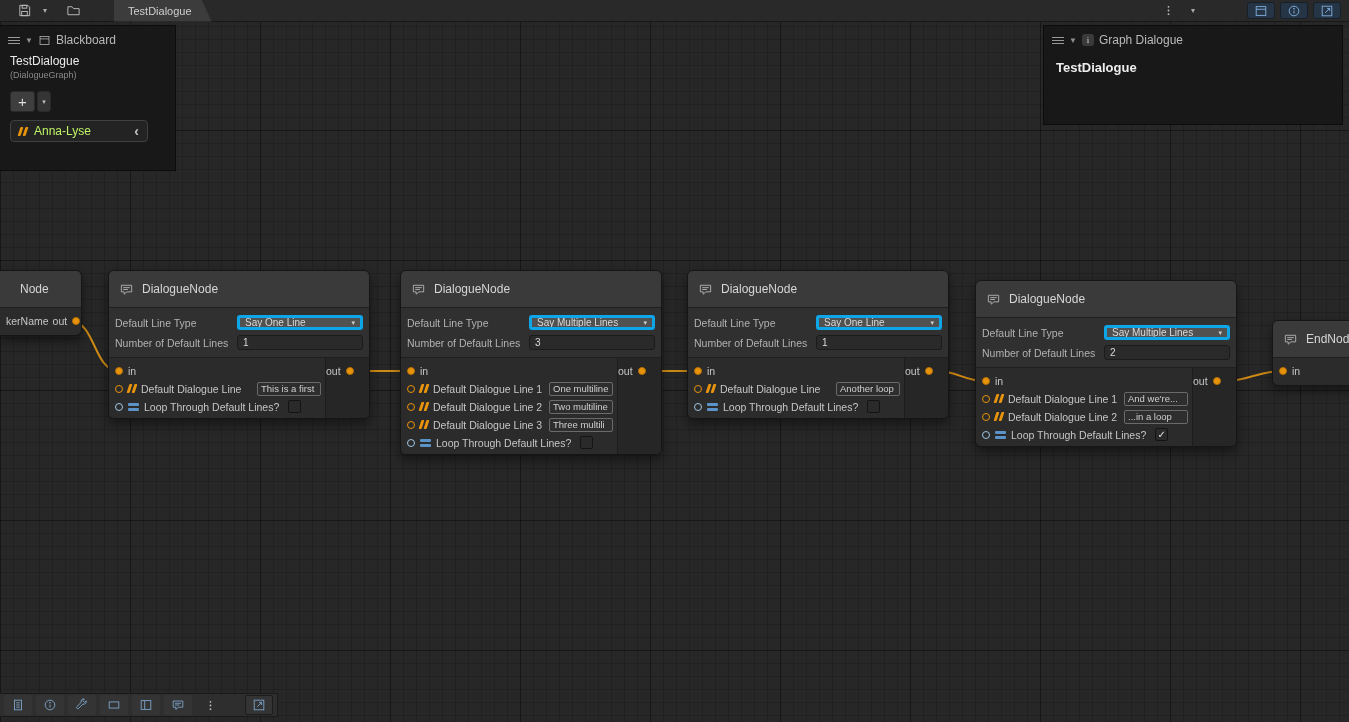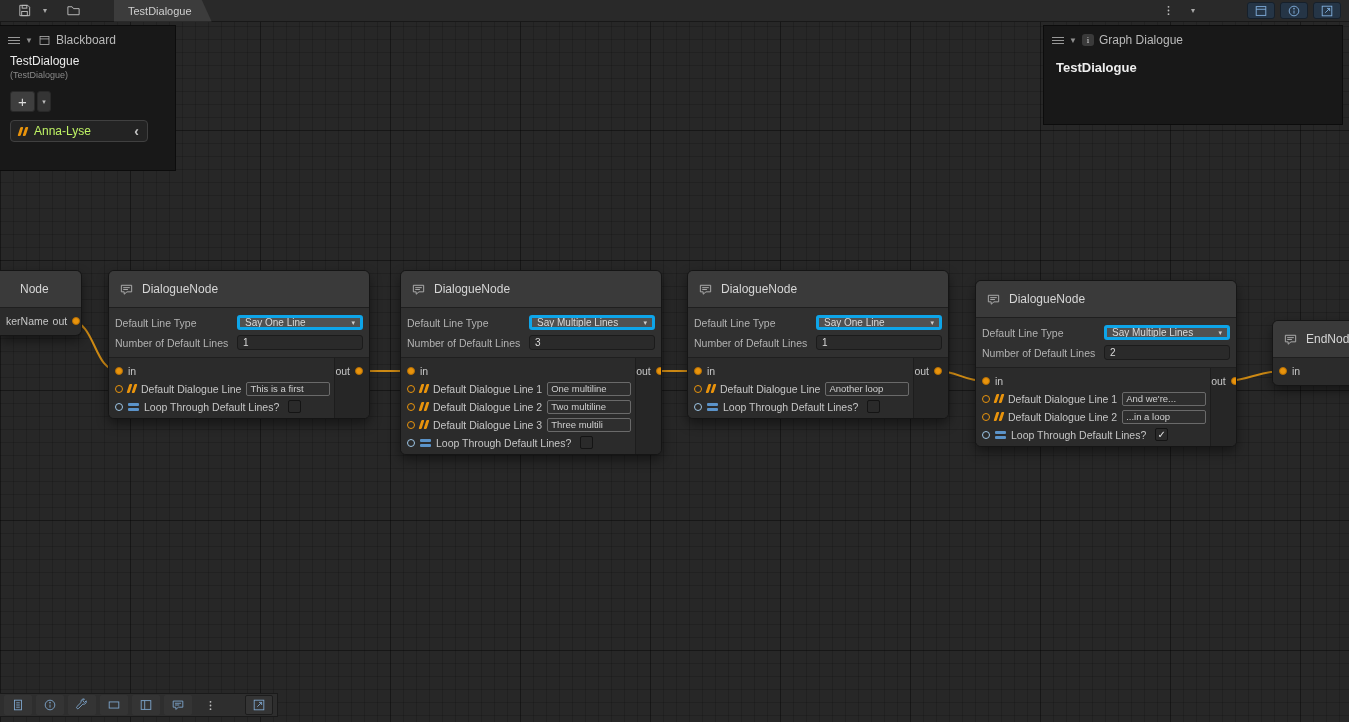--- a/index.html
+++ b/index.html
@@ -98,21 +98,21 @@
   .port-row { display:flex; align-items:center; gap:5px; height:15px; }
   .dot { width:8px; height:8px; border-radius:50%; flex:none; }
   .dot.flow { background:#E8930C; border:1px solid #b56f05; }
   .dot.line { border:1.5px solid #E8930C; background:transparent; }
   .dot.bool { border:1.5px solid #9EC6E6; background:transparent; }
   .port-label { color:#C6C6C6; font-size:10.5px; white-space:nowrap; }
   .quote-icon { display:inline-flex; gap:2px; flex:none; }
   .quote-icon i { width:3px; height:9px; background:#E8930C; transform:skewX(-18deg); border-radius:1px; }
   .loop-icon { display:inline-flex; flex-direction:column; gap:2px; flex:none; }
   .loop-icon i { width:11px; height:3px; background:#5B93C9; border-radius:1px; }
-  .line-field { width:84px; height:14px; margin-left:auto; background:#2E2E2E; border:1px solid #6A6A6A;
+  .line-field { width:64px; height:14px; margin-left:auto; background:#2E2E2E; border:1px solid #6A6A6A;
                 border-radius:2px; color:#CFCFCF; font-size:9.5px; line-height:12px; padding:0 3px;
                 overflow:hidden; white-space:nowrap; flex:none; }
   .checkbox { width:13px; height:13px; margin-left:4px; background:#2A2A2A; border:1px solid #141414;
               border-radius:2px; color:#E3E3E3; font-size:10px; line-height:1;
               display:flex; align-items:center; justify-content:center; flex:none; }
   .node.partial { left:0; top:270px; width:82px; height:66px; border-left:none; border-radius:0 6px 6px 0; }
   .node.partial .node-title { padding-left:20px; }
   .node.end { left:1272px; top:320px; height:66px; }
 
   
@@ -248,21 +248,21 @@
       </span>
     <span class="fold">▼</span>
     <span class="mini-ico">
         <svg class="icon-svg" width="13" height="13">
           <use href="#i-window"></use>
         </svg>
       </span>
     <span>Blackboard</span>
   </div>
   <div class="bb-name">TestDialogue</div>
-  <div class="bb-type">(TestDialogue)</div>
+  <div class="bb-type">(DialogueGraph)</div>
   <div class="bb-addrow">
     <div class="bb-add">+</div>
     <div class="bb-add-dd">
         <span>▾</span>
       </div>
   </div>
   <div class="bb-pill">
     <span class="quote-icon">
         <i></i>
         <i></i>

